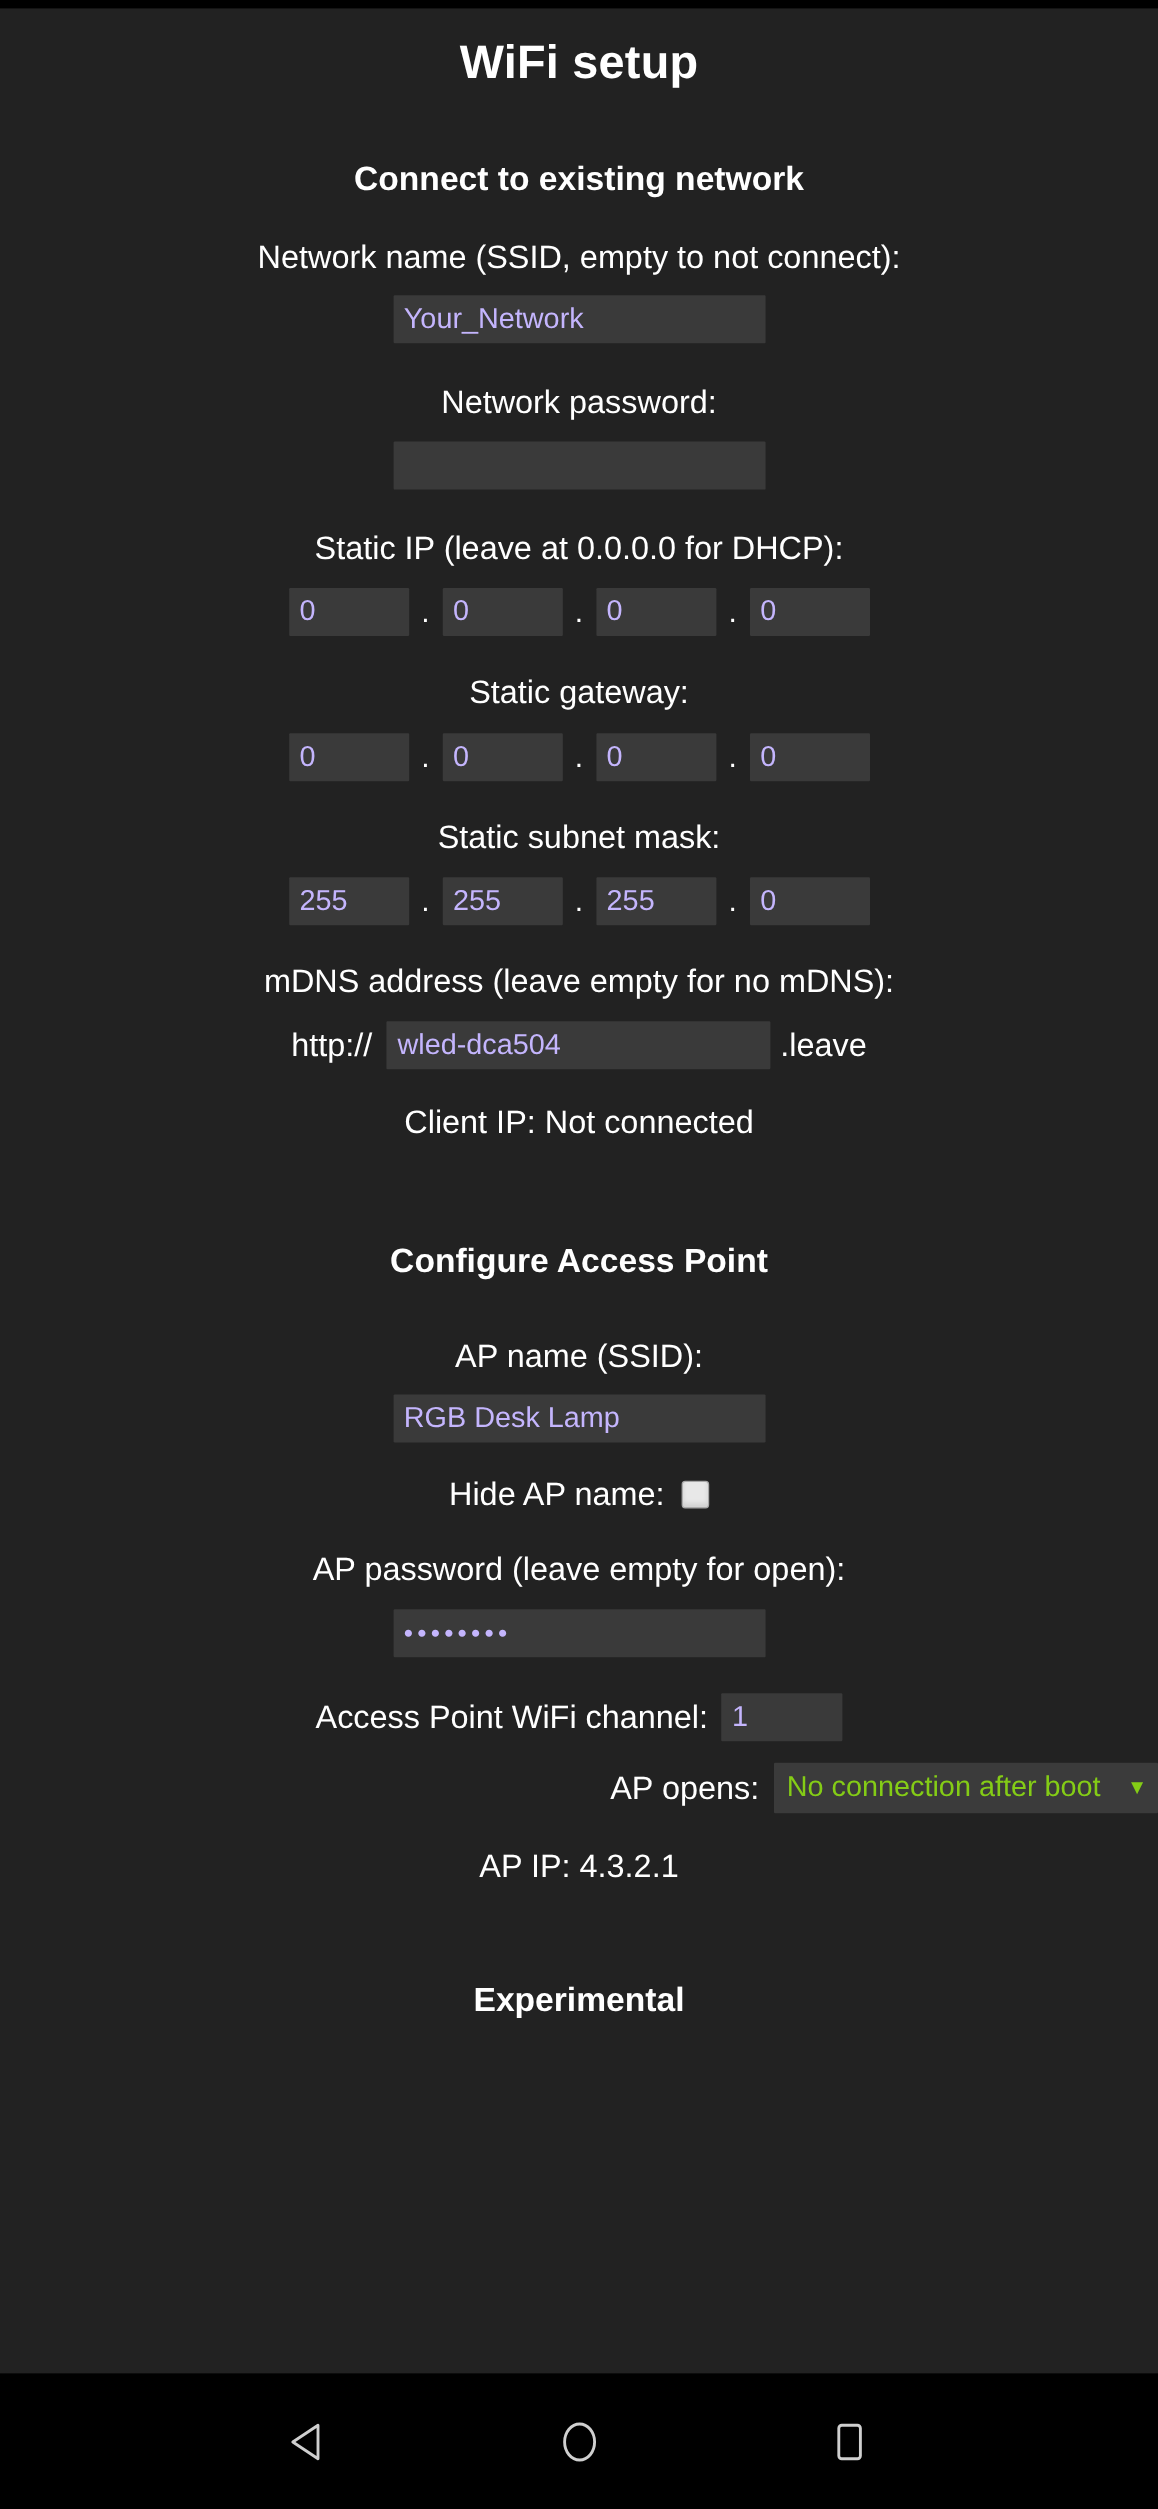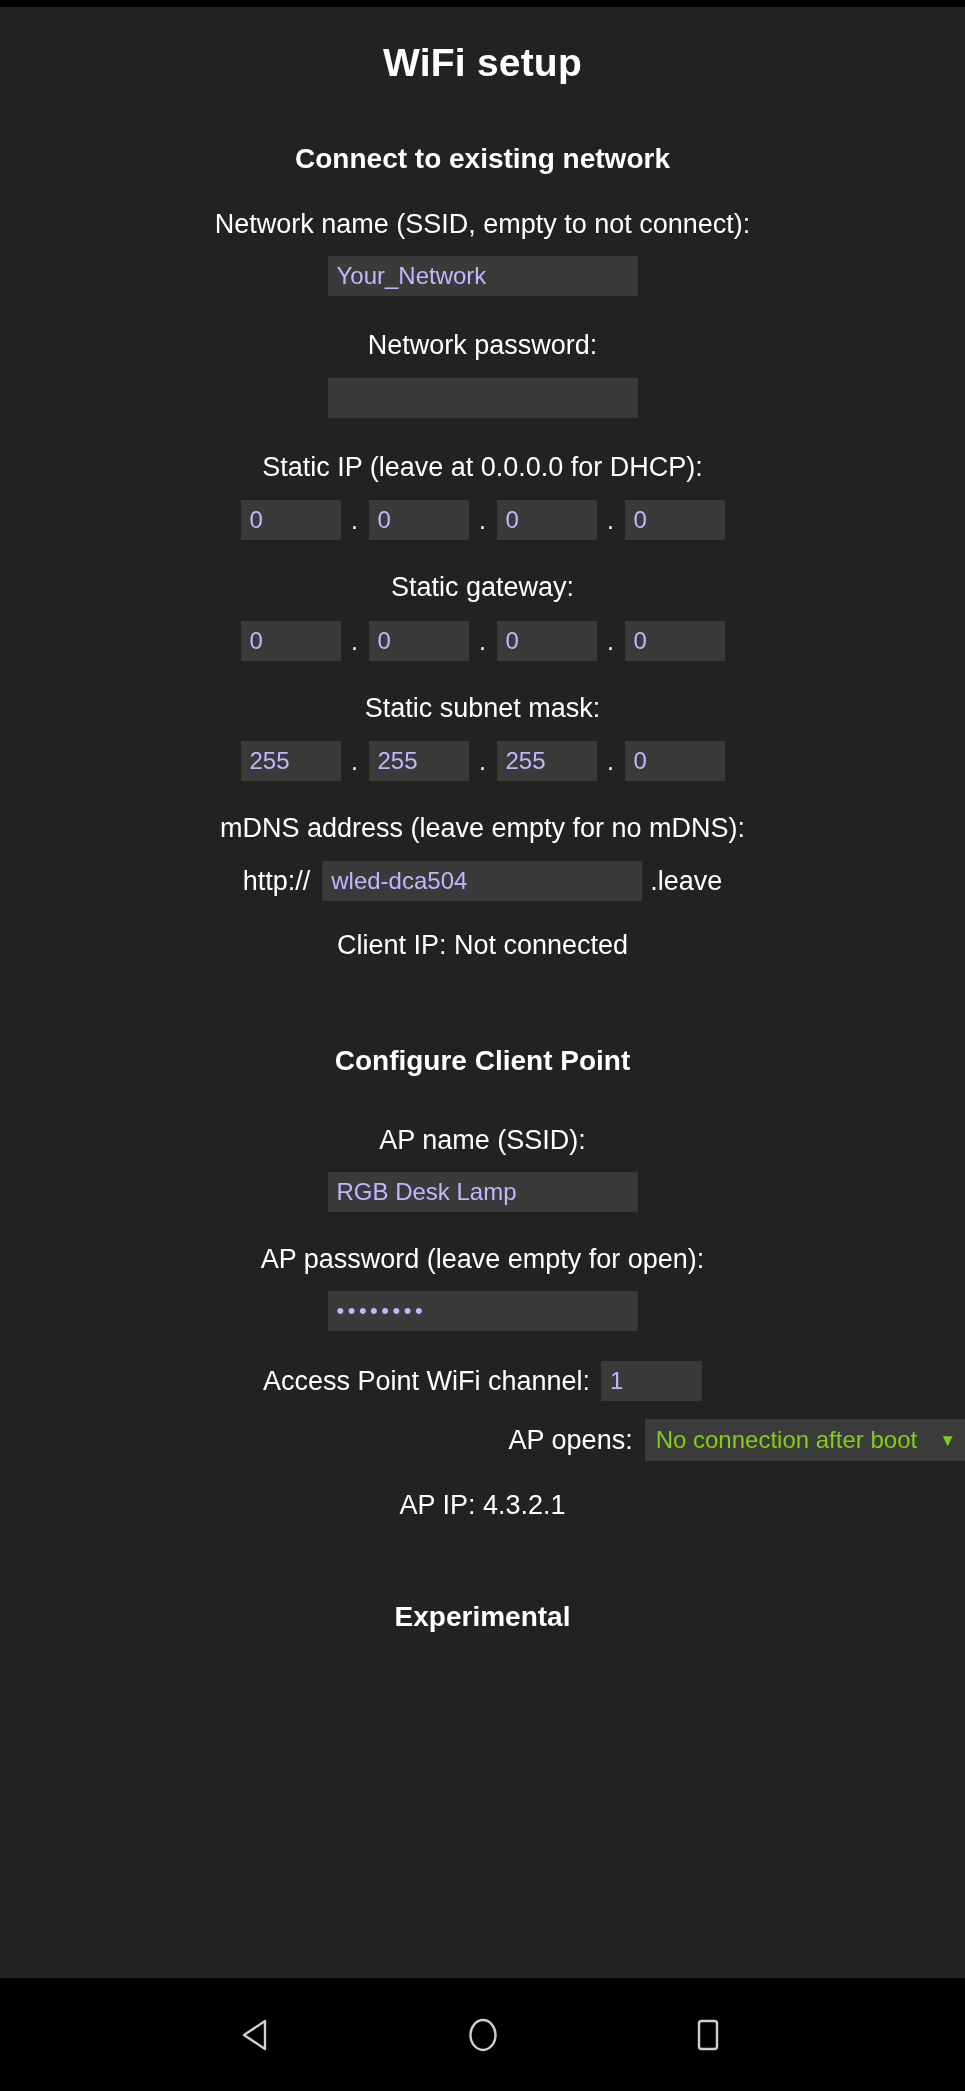--- a/index.html
+++ b/index.html
@@ -21,21 +21,21 @@
   }
   .statusbar {
     height: 7px;
     background: #000;
     flex: none;
   }
   .page {
     flex: 1 1 auto;
     background: #222222;
     overflow: hidden;
-    padding-top: 20px;
+    padding-top: 10px;
     text-align: center;
     color: #ffffff;
   }
   h1.title {
     font-size: 39px;
     font-weight: bold;
     margin: 14px 0 0 0;
     letter-spacing: .2px;
     line-height: 1.15;
   }
@@ -218,27 +218,31 @@
 
     <div class="lbl lbl-block tight">mDNS address (leave empty for no mDNS):</div>
     <div class="row mdns-row">
       <span class="lbl mdns-pre">http://</span>
       <div class="field mdns">wled-dca504</div>
       <span class="lbl mdns-post">.leave</span>
     </div>
 
     <div class="info">Client IP: Not connected</div>
 
-    <h2 class="section ap">Configure Client Point</h2>
+    <h2 class="section ap">Configure Access Point</h2>
 
     <div class="lbl lbl-block" style="margin-top:46px">AP name (SSID):</div>
     <div class="row">
       <div class="field wide">RGB Desk Lamp</div>
     </div>
 
+    <div class="row hide-row">
+      <span class="lbl">Hide AP name:</span>
+      <span class="cb"></span>
+    </div>
 
     <div class="lbl lbl-block tight">AP password (leave empty for open):</div>
     <div class="row">
       <div class="field wide pw-dots">••••••••</div>
     </div>
 
     <div class="row chan-row">
       <span class="lbl">Access Point WiFi channel:</span>
       <div class="field chan">1</div>
     </div>

